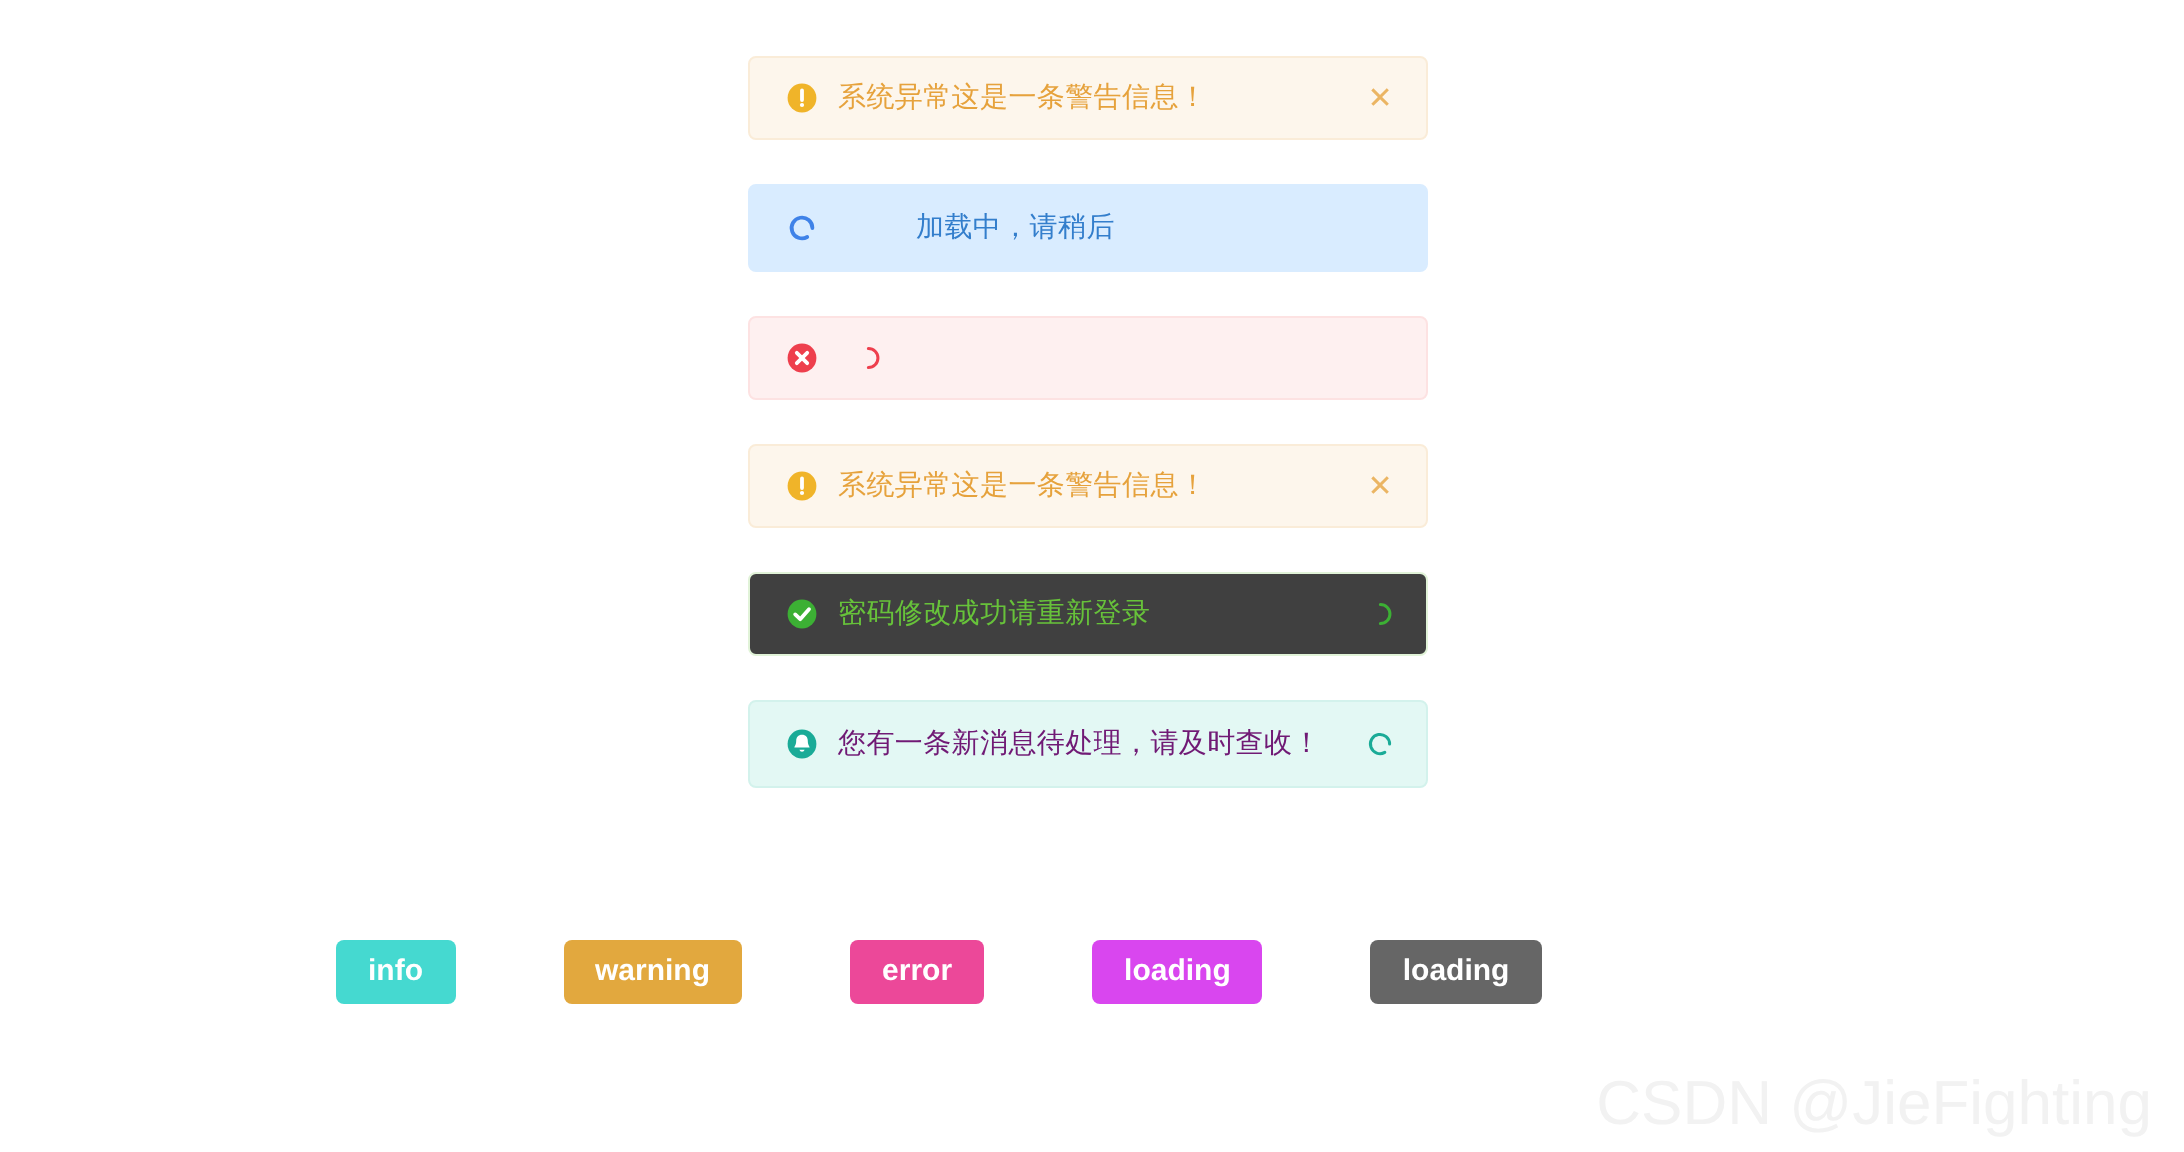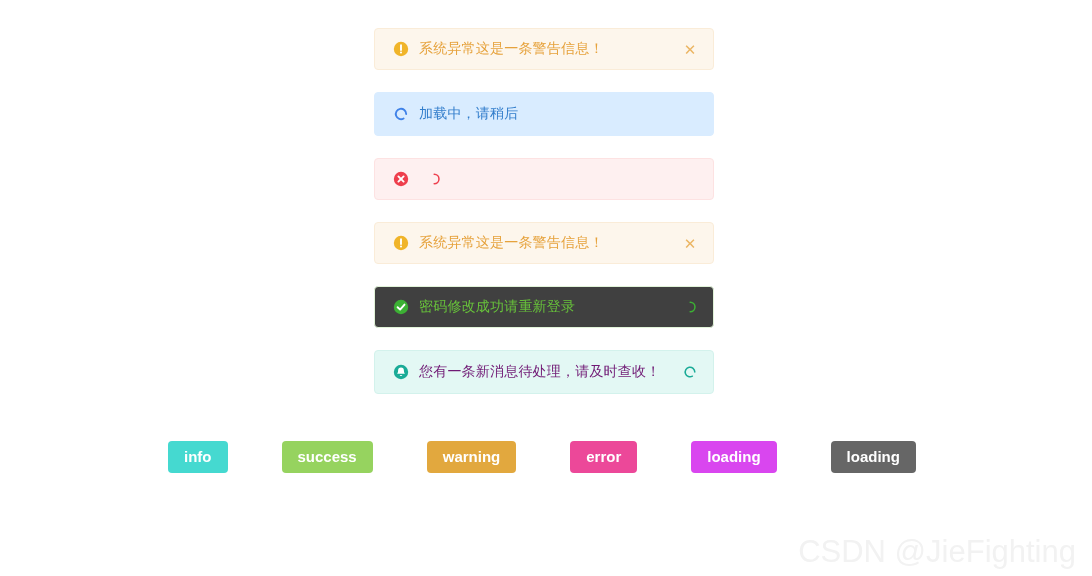--- a/index.html
+++ b/index.html
@@ -76,20 +76,21 @@
   .alert--warning {
     background: #fdf6ec;
     border-color: #faecd8;
   }
   .alert--warning .alert-text { color: #e6a23c; }
   .alert--warning .close-x    { color: #ebb563; }
 
   .alert--loading {
     background: #d9ecff;
     border-color: #d9ecff;
+    gap: 39px;
   }
   .alert--loading .alert-text { color: #337ecc; }
 
   .alert--error {
     background: #fef0f0;
     border-color: #fde2e2;
   }
   .alert--error .alert-text { color: #f56c6c; }
 
   .alert--success {
@@ -101,21 +102,21 @@
   .alert--info {
     background: #e3f8f4;
     border-color: #d3f2ec;
   }
   .alert--info .alert-text { color: #701a75; }
 
   
   #button-bar {
     position: absolute;
     left: 168px;
-    top: 441px;
+    top: 470px;
     display: flex;
     align-items: flex-start;
   }
   .btn {
     border: none;
     border-radius: 4px;
     color: #ffffff;
     font-family: "Liberation Sans", "DejaVu Sans", sans-serif;
     font-size: 15px;
     font-weight: bold;
@@ -208,20 +209,19 @@
       <span class="alert-right">
         <svg viewBox="0 0 18 18" width="16" height="16">
           <path d="M 14.4 9 A 5.4 5.4 0 1 0 11.7 13.7" fill="none" stroke="#1aab97" stroke-width="1.7" stroke-linecap="round"></path>
         </svg>
       </span>
     </div>
   </div>
 
 <div id="button-bar">
     <button class="btn" style="background: rgb(69, 217, 208);">info</button>
-    <button class="btn" style="background: rgb(150, 211, 95);">success</button>
     <button class="btn" style="background: rgb(226, 168, 62);">warning</button>
     <button class="btn" style="background: #ec4899;">error</button>
     <button class="btn" style="background: #d946ef;">loading</button>
     <button class="btn" style="background: rgb(102, 102, 102);">loading</button>
   </div>
 
 <div id="watermark">CSDN @JieFighting</div>
 
 </body></html>

